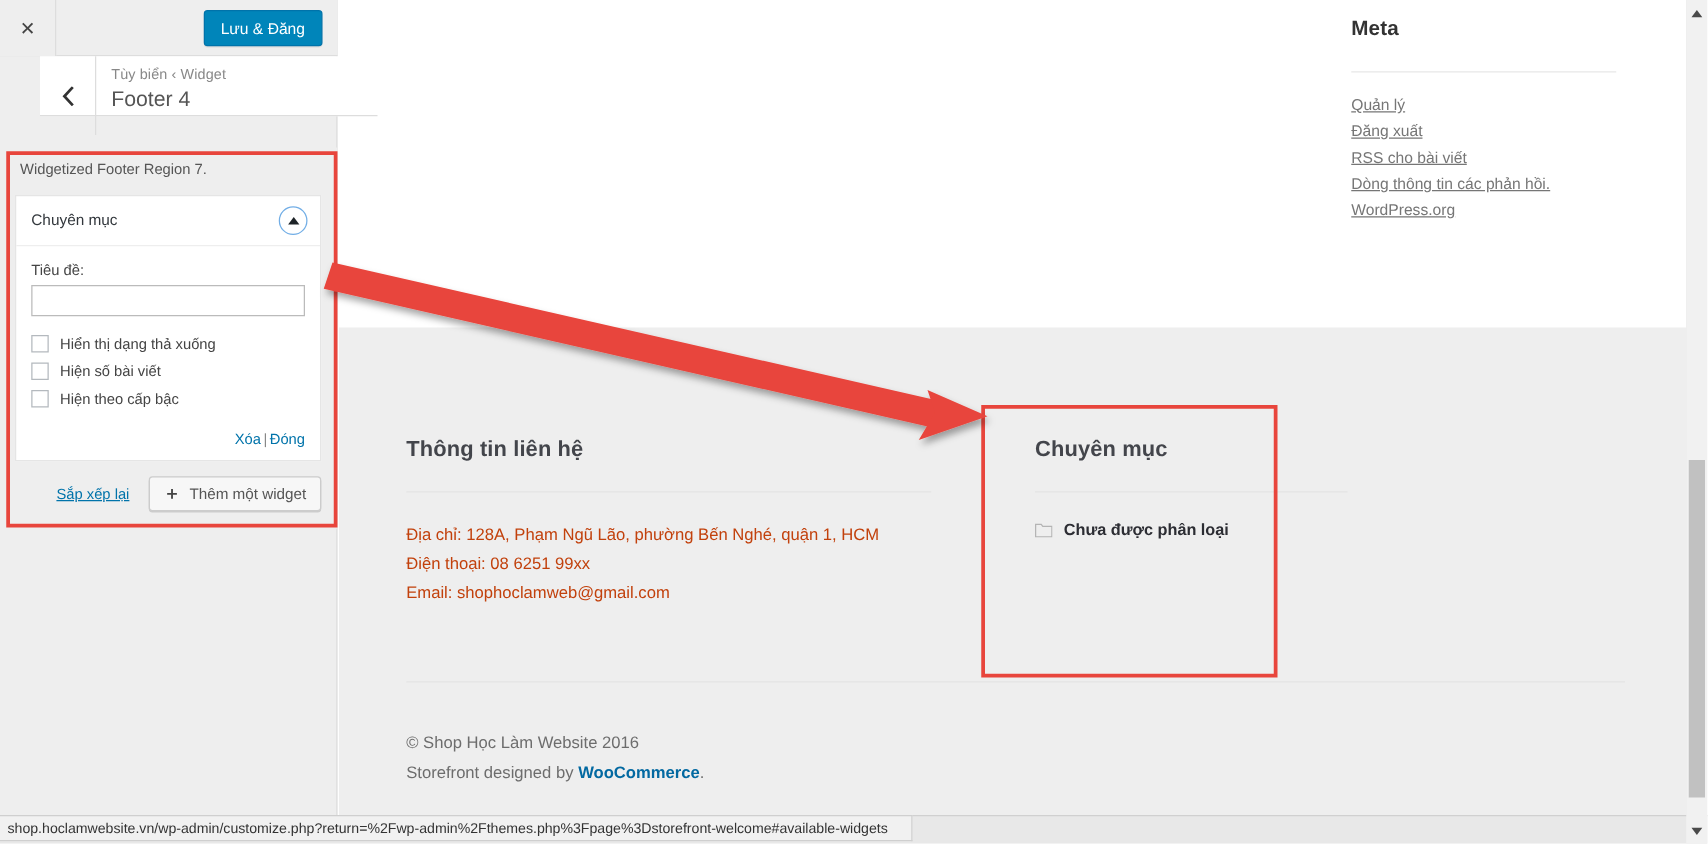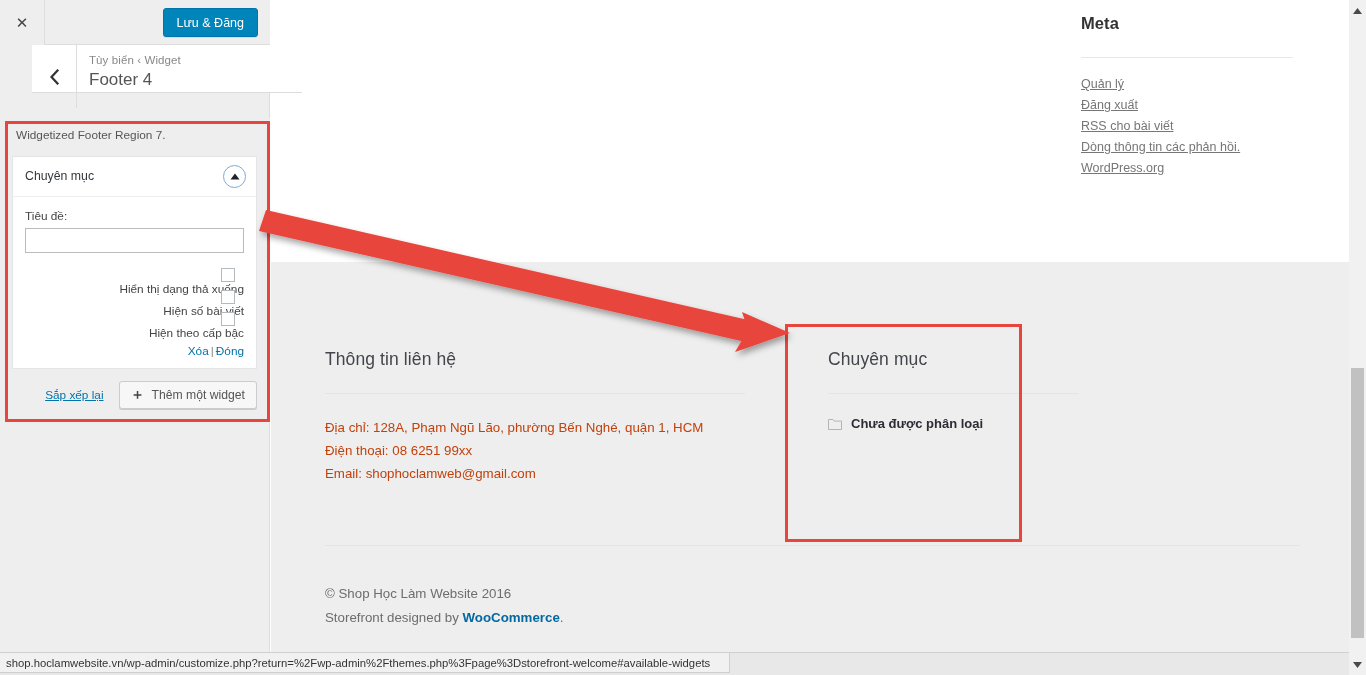--- a/index.html
+++ b/index.html
@@ -111,24 +111,23 @@
     width: 100%; height: 25px;
     border: 1px solid #bbbbbb;
     background: #ffffff;
     font-size: 12px;
     padding: 0 6px;
     color: #333;
     outline: none;
   }
   .checks { margin-top: 15px; }
   .check-row {
-    display: flex; align-items: flex-end;
+    display: flex; align-items: flex-start;
     height: 20px; margin-bottom: 2px;
     cursor: pointer;
-    flex-direction: column;
   }
   .cbox {
     width: 14px; height: 14px;
     border: 1px solid #b4b9be;
     background: #ffffff;
     margin-right: 9px;
     flex: 0 0 auto;
   }
   .check-label { font-size: 11.8px; color: #444444; }
   .widget-actions { margin-top: 12px; font-size: 11.8px; color: #999; text-align: right; }
@@ -201,21 +200,21 @@
 
   .site-footer {
     position: absolute; left: 0; top: 262px;
     width: 1078px; height: 390px;
     background: #eeeeee;
   }
   .footer-col { position: absolute; }
   .fc-1 { left: 54px; top: 87px; width: 420px; }
   .fc-2 { left: 557px; top: 87px; width: 250px; }
   .f-title {
-    font-size: 17.5px; font-weight: normal; color: #43454b;
+    font-size: 17.5px; font-weight: bold; color: #43454b;
     letter-spacing: .1px;
   }
   .f-rule {
     margin-top: 23px;
     border-top: 1px solid #e4e4e4;
   }
   .f-body { margin-top: 22px; }
   .f-line {
     font-size: 13.3px; color: #c2410c;
     line-height: 23px;

